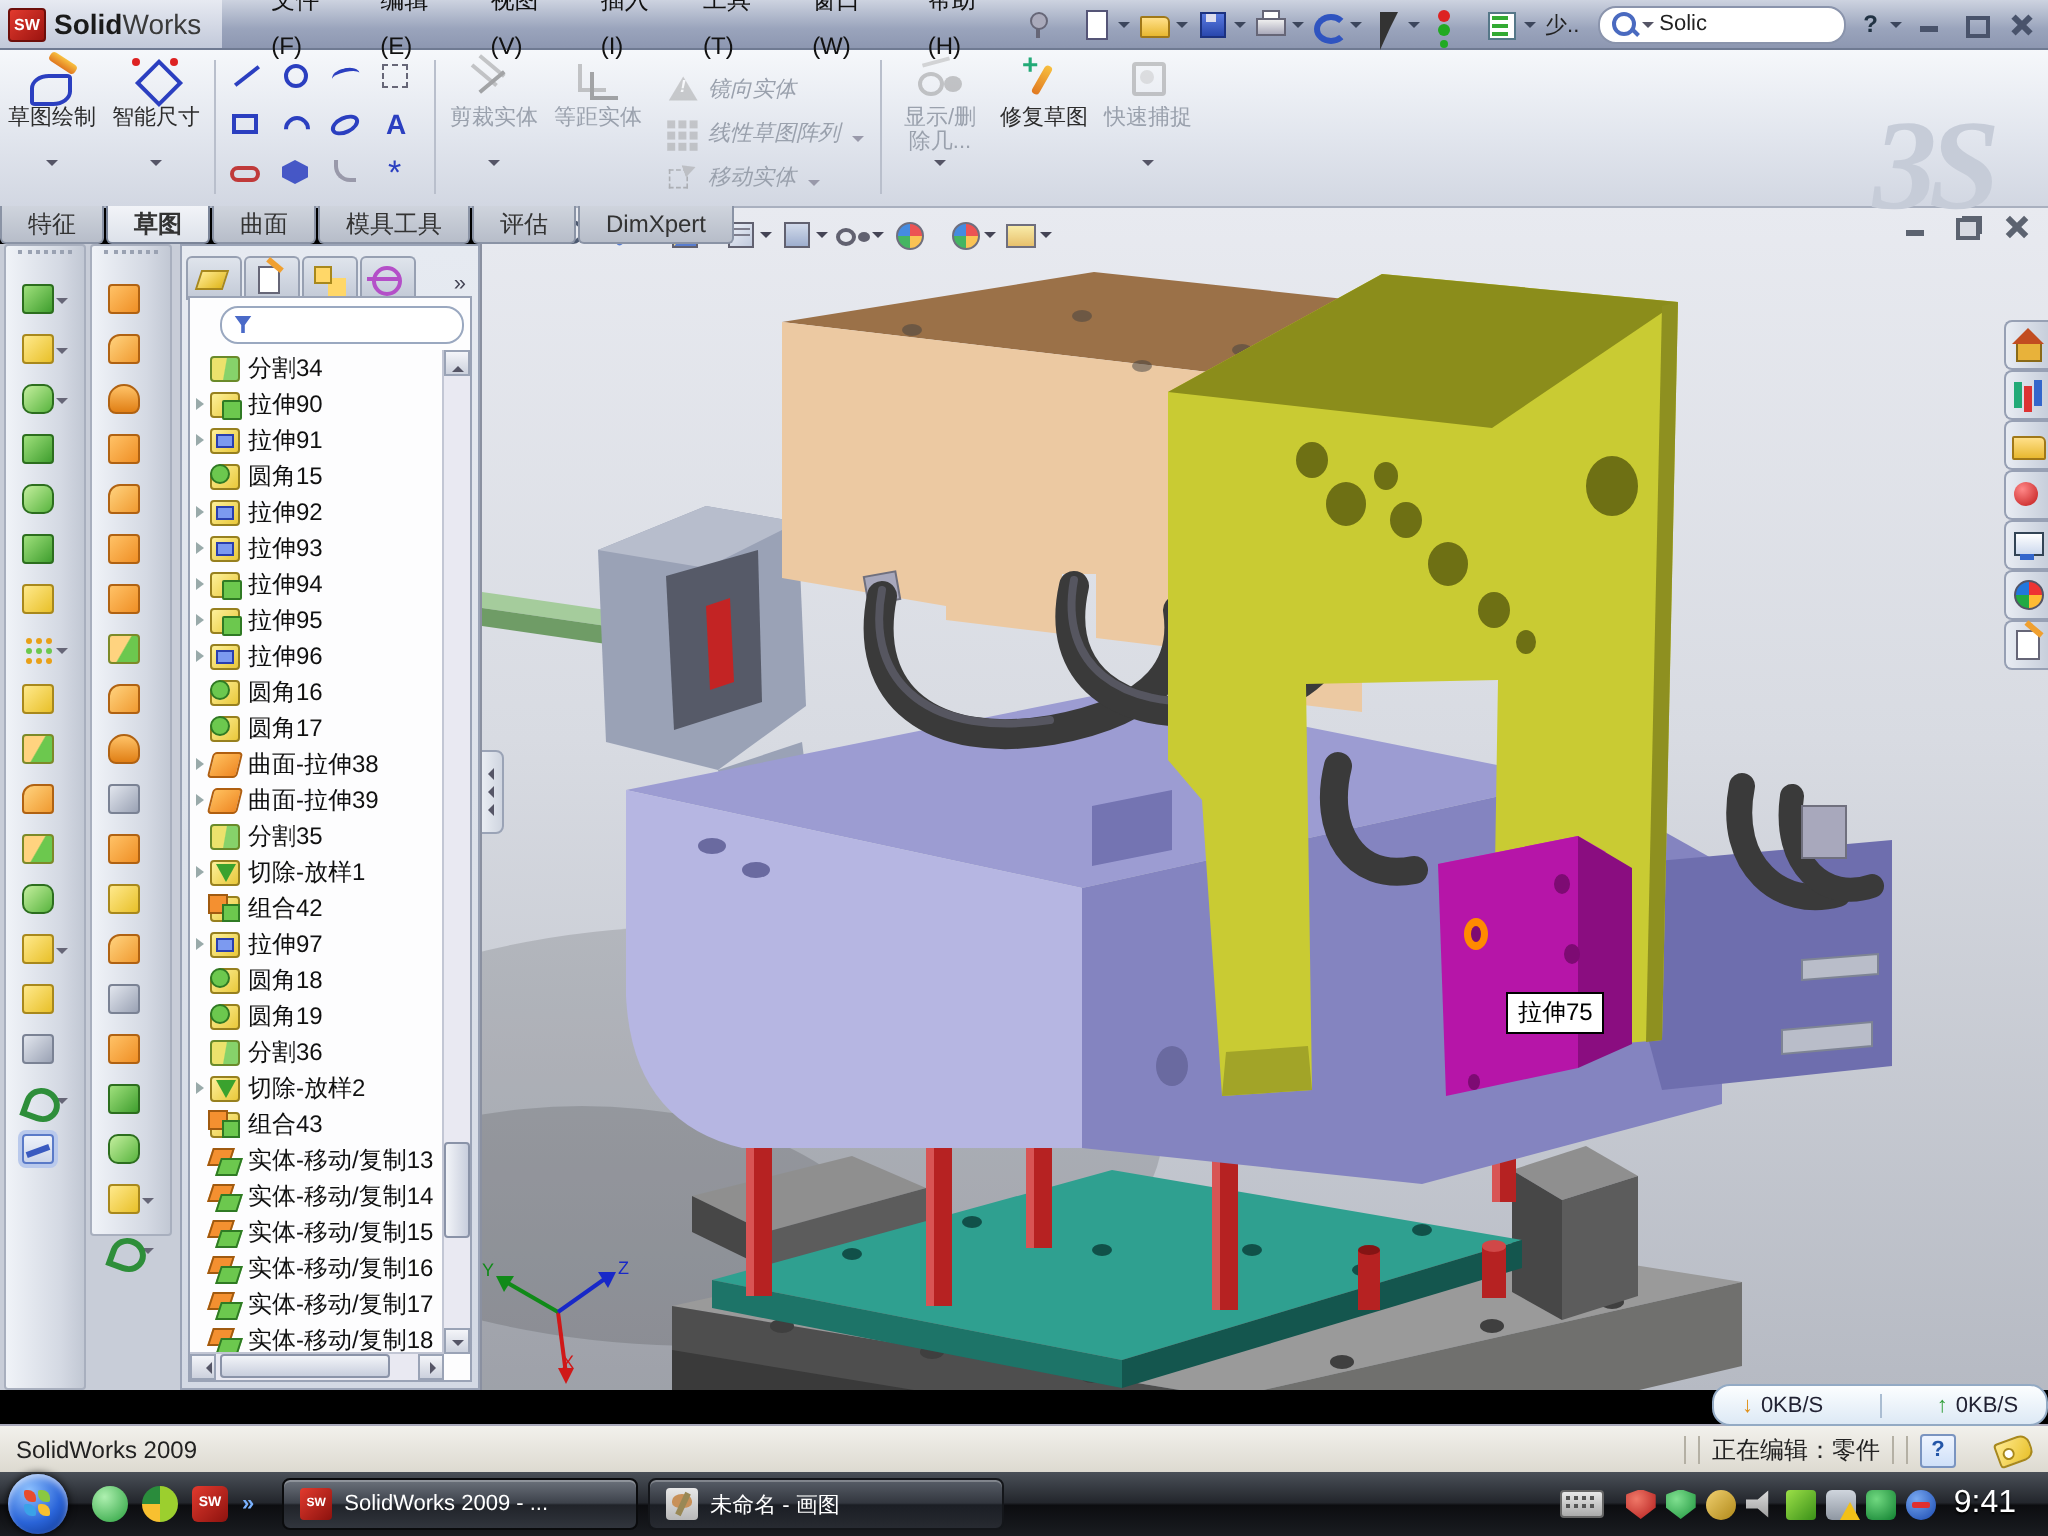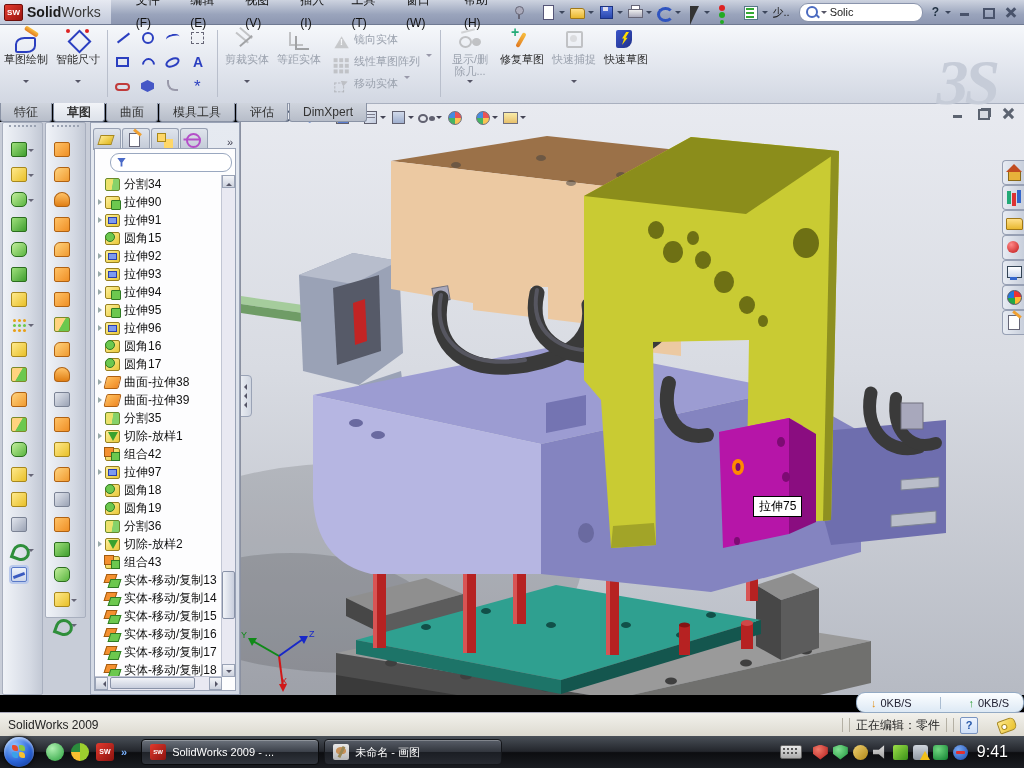--- a/index.html
+++ b/index.html
@@ -99,21 +99,21 @@
   .ic-move::after{content:"";position:absolute;left:12px;top:2px;width:8px;height:8px;background:#99a;clip-path:polygon(0 50%,100% 0,100% 100%);transform:rotate(160deg);}
   .ic-disp::before{content:"";position:absolute;left:2px;top:8px;width:9px;height:8px;border:2px solid #888;border-radius:50%;box-shadow:11px 0 0 -2px #888;}
   .ic-disp::after{content:"";position:absolute;left:4px;top:2px;width:14px;height:2px;background:#aaa;transform:rotate(-15deg);}
   .ic-repair::before{content:"+";position:absolute;left:2px;top:-2px;font-size:14px;font-weight:bold;color:#2a7;}
   .ic-repair::after{content:"";position:absolute;left:10px;top:4px;width:4px;height:16px;background:linear-gradient(#f8c040,#e07820);transform:rotate(30deg);border-radius:2px;}
   .ic-snap::before{content:"";position:absolute;left:5px;top:3px;width:13px;height:13px;border:2px solid #889;border-radius:2px;}
   .ic-snap::after{content:"";position:absolute;left:9px;top:7px;width:7px;height:7px;background:#cc4;border-radius:50%;}
   .ic-rapid::before{content:"";position:absolute;left:3px;top:2px;width:16px;height:18px;background:linear-gradient(135deg,#3a54c8,#20308a);border-radius:2px 2px 8px 2px;}
   .ic-rapid::after{content:"";position:absolute;left:9px;top:4px;width:7px;height:13px;background:#fd0;clip-path:polygon(60% 0,100% 0,50% 45%,80% 45%,0 100%,30% 50%,0 50%);}
   .stackcol{display:flex;flex-direction:column;justify-content:center;gap:2px;padding:2px 2px;}
-  .stackbtn{display:flex;align-items:flex-start;gap:4px;height:20px;color:#9aa1ad;font-size:11px;white-space:nowrap;padding:0 3px;}
+  .stackbtn{display:flex;align-items:flex-end;gap:4px;height:20px;color:#9aa1ad;font-size:11px;white-space:nowrap;padding:0 3px;font-style:italic;}
   .stackbtn .ric{width:20px;height:18px;position:relative;transform:scale(.8);filter:grayscale(1) opacity(.45);}
   .stackbtn .rcaret{border:3px solid transparent;border-top-color:#99a;margin-left:2px;}
   .watermark{position:absolute;right:28px;top:22px;font-size:64px;font-style:italic;font-weight:bold;
     color:#c6ccd8;font-family:"Liberation Serif",serif;letter-spacing:-4px;}
 
   
   .cmdtabs{left:0;top:103px;width:420px;height:19px;display:flex;z-index:22;}
   .ctab{padding:1px 13px 0;margin-right:1px;font-size:12px;color:#333;background:linear-gradient(#cfd4dd,#b7bdc9);
     border:1px solid #8a93a5;border-top:none;border-radius:0 0 3px 3px;line-height:16px;}
   .ctab.active{background:linear-gradient(#f2f4f8,#dde2ea);font-weight:bold;border-color:#7a8498;}
@@ -498,25 +498,20 @@
       <div class="rbtn">
       <span class="ric ic-repair"></span>
       <span class="rlabel">修复草图</span>
       <span class="rcaret" style="visibility: hidden;"></span>
     </div>
       <div class="rbtn disabled">
       <span class="ric ic-snap"></span>
       <span class="rlabel">快速捕捉</span>
       <span class="rcaret"></span>
     </div>
-      <div class="rbtn">
-      <span class="ric ic-rapid"></span>
-      <span class="rlabel">快速草图</span>
-      <span class="rcaret" style="visibility: hidden;"></span>
-    </div>
     </span>
   <div class="watermark">3S</div>
 </div>
 
 <div class="abs cmdtabs">
 
 <div class="ctab">特征</div>
     <div class="ctab active">草图</div>
     <div class="ctab">曲面</div>
     <div class="ctab">模具工具</div>

